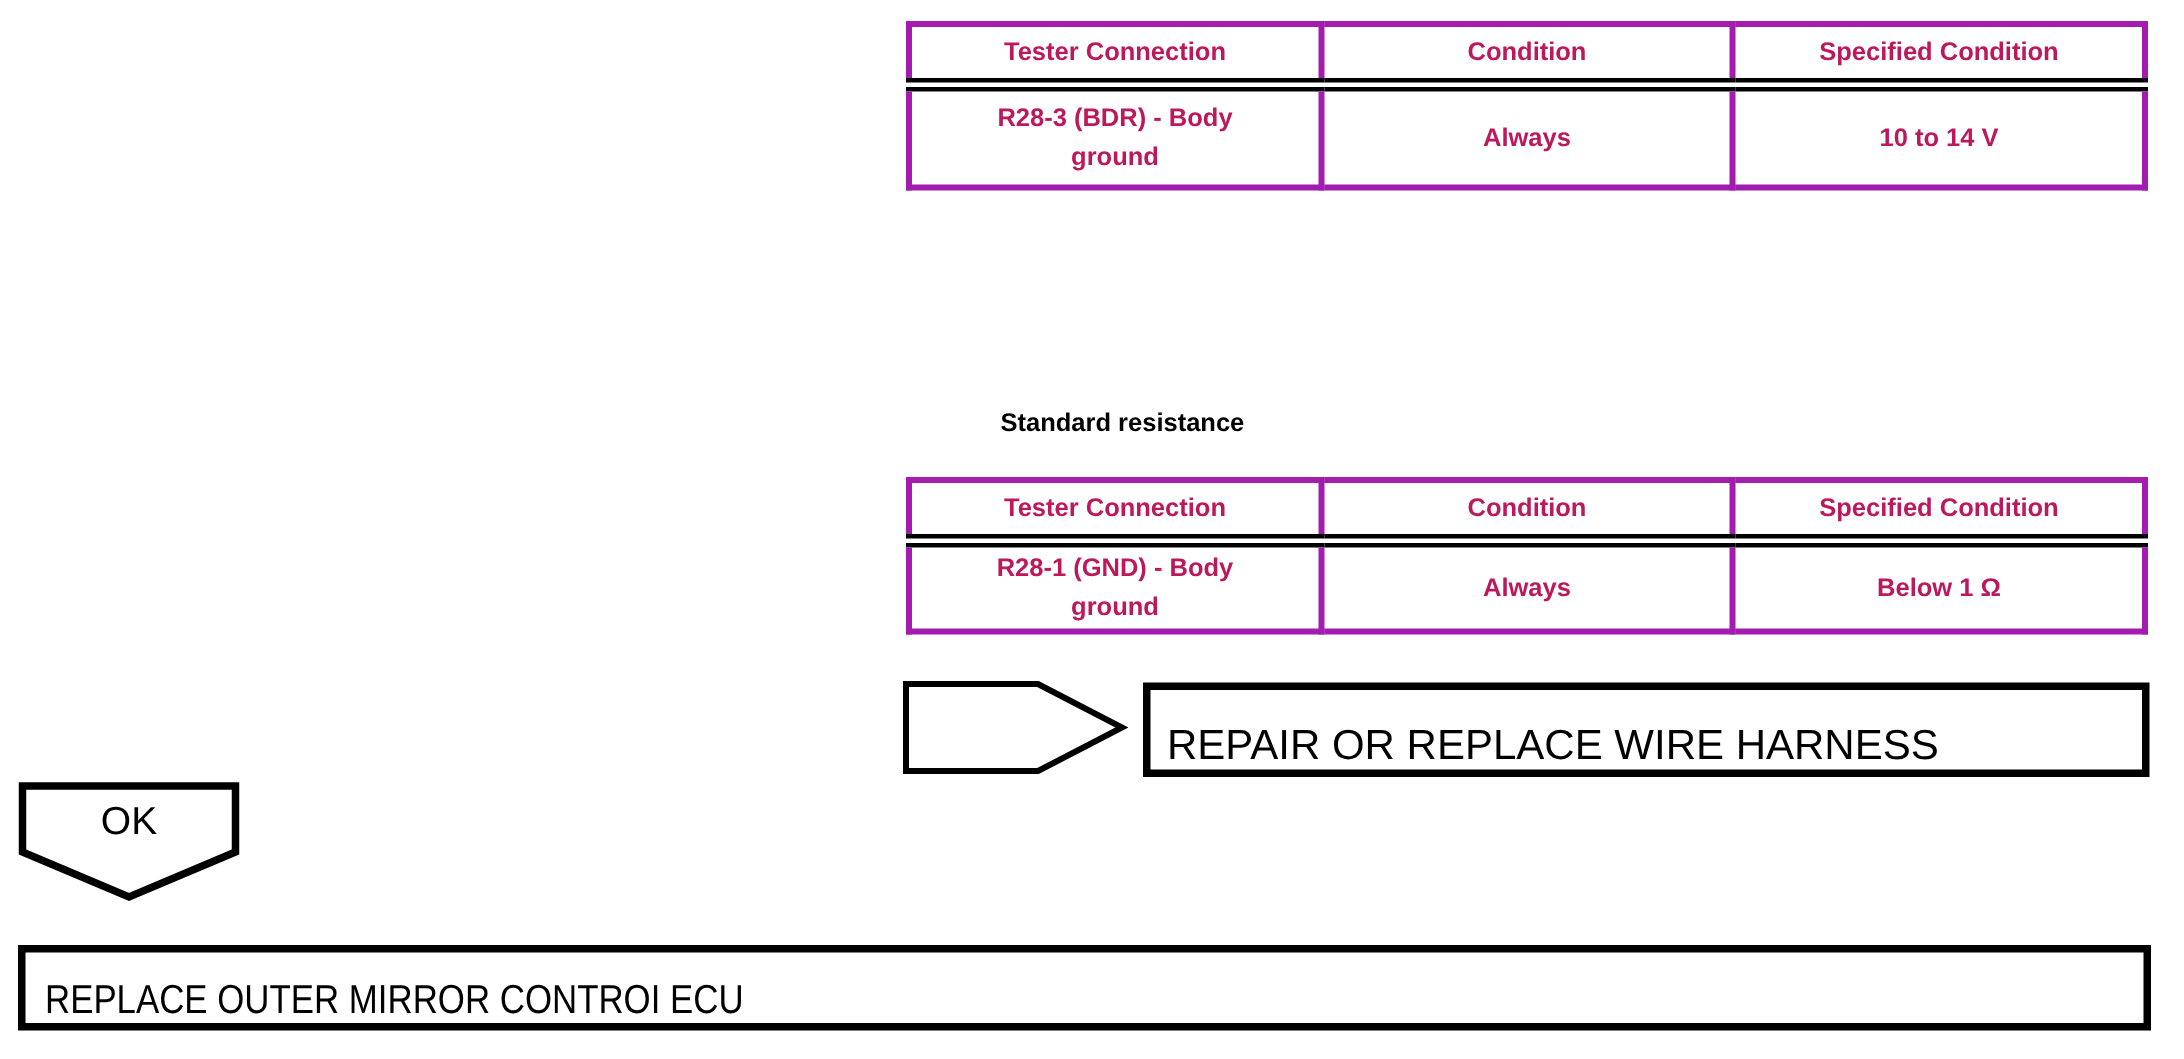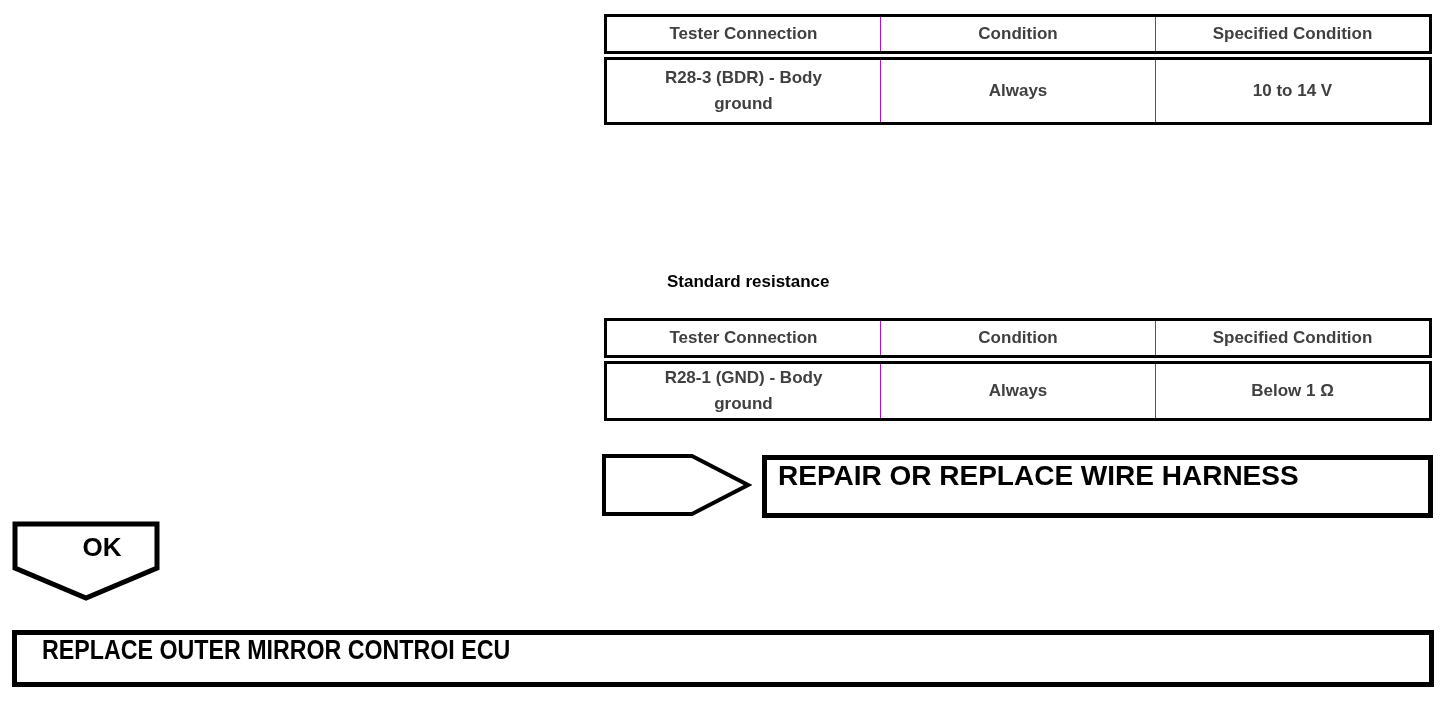--- a/index.html
+++ b/index.html
@@ -21,26 +21,26 @@
     position: absolute;
     left: 604px;
     width: 828px;
     border-collapse: collapse;
     table-layout: fixed;
     background: #ffffff;
     border: 3px solid #000000;
   }
   .spec-table th,
   .spec-table td {
-    border: 1px solid #a21caf;
+    border: 4px solid #a21caf;
     font-weight: bold;
     text-align: center;
     vertical-align: middle;
     padding: 0;
-    color: #404040;
+    color: #be185d;
   }
   .spec-table th {
     font-size: 17px;
     height: 34px;
     border-bottom: 9px double #000000;
   }
   .spec-table td {
     font-size: 17px;
     line-height: 26px;
     white-space: pre-line;
@@ -80,46 +80,45 @@
   }
   #ok-shape { left: 12px; top: 521px; width: 148px; height: 80px; }
   #ok-shape .shape-label {
     position: absolute;
     left: 0; top: 5px;
     width: 100%; height: 42px;
     display: flex;
     align-items: center;
     justify-content: center;
     font-size: 26px;
-    font-weight: bold;
-    padding-left: 16px;
+    font-weight: normal;
   }
 
   
   .action-box {
     position: absolute;
     box-sizing: border-box;
     border: 5px solid #000000;
     background: #ffffff;
     display: flex;
-    align-items: flex-start;
-    font-weight: bold;
+    align-items: flex-end;
+    font-weight: normal;
     white-space: nowrap;
   }
   #repair-box {
     left: 762px; top: 455px;
     width: 671px; height: 63px;
     font-size: 28px;
     padding-left: 11px;
   }
   #replace-box {
     left: 12px; top: 630px;
     width: 1422px; height: 57px;
     font-size: 27px;
-    padding-left: 25px;
+    padding-left: 13px;
   }
   #replace-box .condensed {
     display: inline-block;
     transform: scaleX(0.86);
     transform-origin: left center;
   }
 </style>
 </head>
 <body>
 

